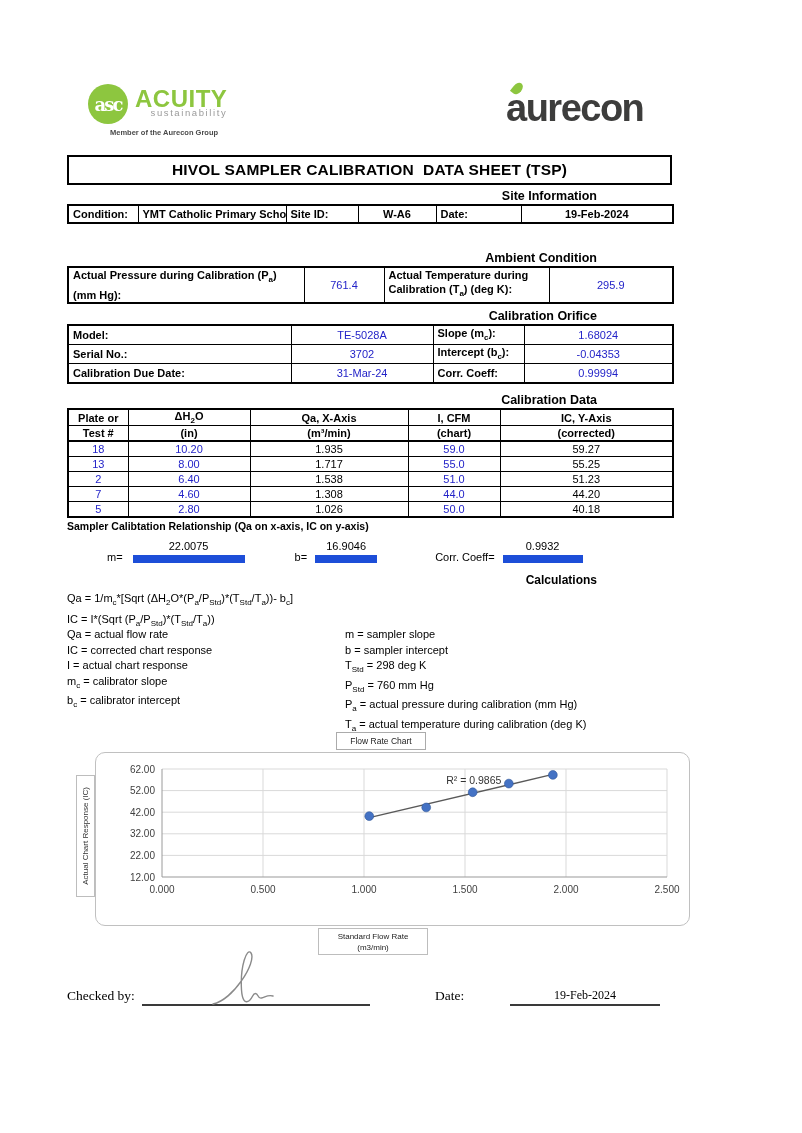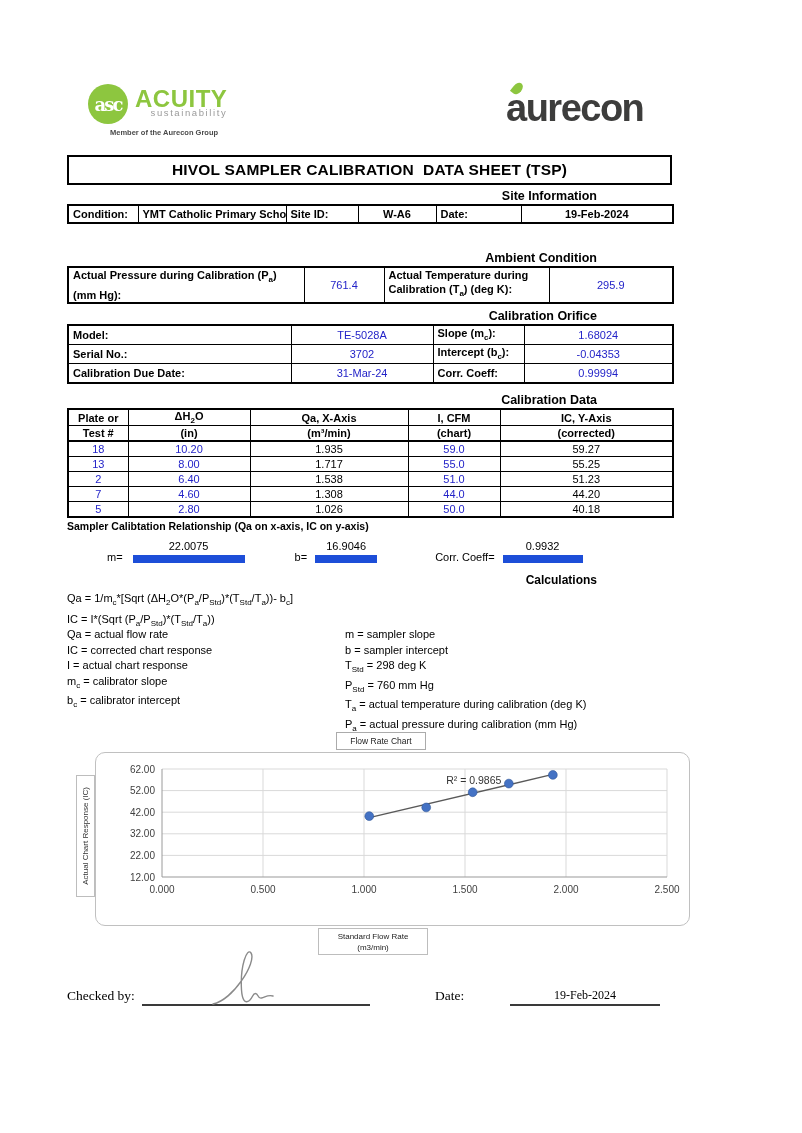--- a/index.html
+++ b/index.html
@@ -257,22 +257,22 @@
     <div>IC = corrected chart response</div>
     <div>I = actual chart response</div>
     <div>m<sub>c</sub> = calibrator slope</div>
     <div>b<sub>c</sub> = calibrator intercept</div>
   </div>
   <div class="col-r">
     <div>m = sampler slope</div>
     <div>b = sampler intercept</div>
     <div>T<sub>Std</sub> = 298 deg K</div>
     <div>P<sub>Std</sub> = 760 mm Hg</div>
+    <div>P<sub>a</sub> = actual pressure during calibration (mm Hg)</div>
     <div>T<sub>a</sub> = actual temperature during calibration (deg K)</div>
-    <div>P<sub>a</sub> = actual pressure during calibration (mm Hg)</div>
   </div>
 </div>
 
 <div class="abs chart-title-box">Flow Rate Chart</div>
 <div class="abs chart-box">
   <svg width="585" height="140" style="position:absolute;left:8px;top:6px;">
       <line x1="58" y1="96.4" x2="563" y2="96.4" stroke="#d9d9d9" stroke-width="1"></line>
       <line x1="58" y1="74.8" x2="563" y2="74.8" stroke="#d9d9d9" stroke-width="1"></line>
       <line x1="58" y1="53.2" x2="563" y2="53.2" stroke="#d9d9d9" stroke-width="1"></line>
       <line x1="58" y1="31.6" x2="563" y2="31.6" stroke="#d9d9d9" stroke-width="1"></line>

